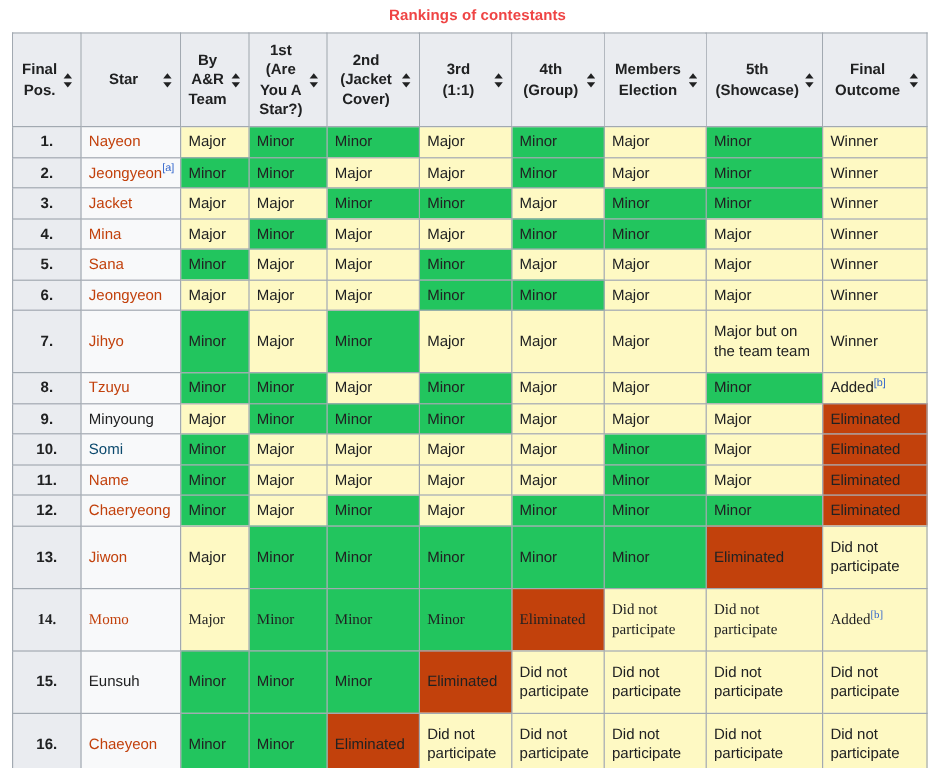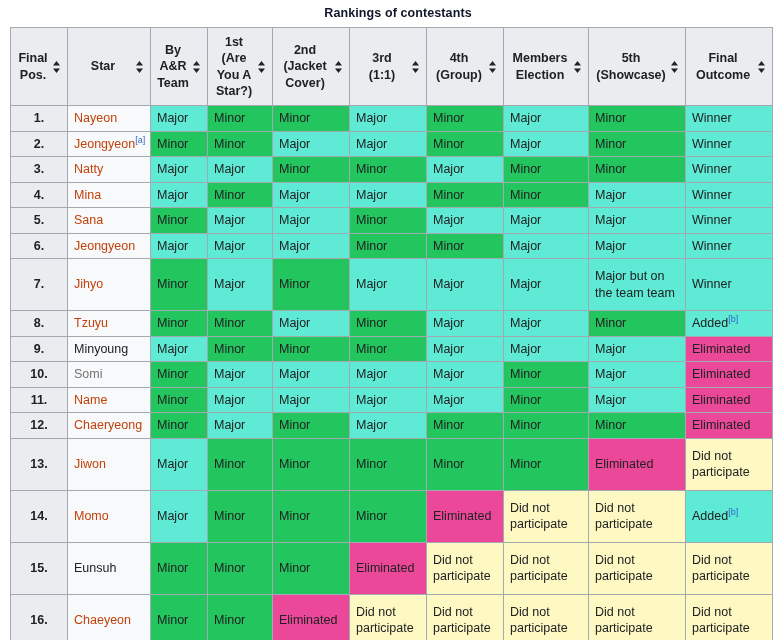--- a/index.html
+++ b/index.html
@@ -12,21 +12,21 @@
   }
   body {
     font-family: "Liberation Sans", sans-serif;
     font-size: 12.5px;
     color: #202122;
   }
   #caption {
     text-align: center;
     font-weight: bold;
     font-size: 12.5px;
-    color: #0f172a;
+    color: #ef4444;
     padding: 6px 0 7px 16px;
     letter-spacing: 0.1px;
   }
   #table-wrap {
     padding: 0 8px 0 10px;
   }
   table.wikitable {
     border-collapse: collapse;
     width: 762px;
     table-layout: fixed;
@@ -81,27 +81,27 @@
   }
   td.name {
     text-align: left;
     background: #f8f9fa;
     padding-left: 7px;
   }
   td.cell {
     text-align: left;
     padding-left: 7px;
   }
-  .v-major { background: #5eead4; }
+  .v-major { background: #fef9c3; }
   .v-minor { background: #22c55e; }
-  .v-elim  { background: #ec4899; }
+  .v-elim  { background: #c2410c; }
   .v-dnp   { background: #fef9c3; }
 
   a.link   { color: #c2410c; text-decoration: none; }
-  a.link.visited { color: #737373; }
+  a.link.visited { color: #0c4a6e; }
   sup.ref  { font-size: 9px; vertical-align: super; line-height: 0; }
   sup.ref a { color: #3366cc; text-decoration: none; }
 </style>
 </head>
 <body>
 
 <div id="caption">Rankings of contestants</div>
 
 <div id="table-wrap">
   <table class="wikitable">
@@ -181,21 +181,21 @@
           <td class="cell v-minor"><span>Minor</span></td>
           <td class="cell v-major"><span>Major</span></td>
           <td class="cell v-major"><span>Major</span></td>
           <td class="cell v-minor"><span>Minor</span></td>
           <td class="cell v-major"><span>Major</span></td>
           <td class="cell v-minor"><span>Minor</span></td>
           <td class="cell v-major"><span>Winner</span></td>
         </tr>
         <tr>
           <td class="pos">3.</td>
-          <td class="name"><a class="link" href="#">Natty</a></td>
+          <td class="name"><a class="link" href="#">Jacket</a></td>
           <td class="cell v-major"><span>Major</span></td>
           <td class="cell v-major"><span>Major</span></td>
           <td class="cell v-minor"><span>Minor</span></td>
           <td class="cell v-minor"><span>Minor</span></td>
           <td class="cell v-major"><span>Major</span></td>
           <td class="cell v-minor"><span>Minor</span></td>
           <td class="cell v-minor"><span>Minor</span></td>
           <td class="cell v-major"><span>Winner</span></td>
         </tr>
         <tr>
@@ -311,21 +311,21 @@
           <td class="name"><a class="link" href="#">Jiwon</a></td>
           <td class="cell v-major"><span>Major</span></td>
           <td class="cell v-minor"><span>Minor</span></td>
           <td class="cell v-minor"><span>Minor</span></td>
           <td class="cell v-minor"><span>Minor</span></td>
           <td class="cell v-minor"><span>Minor</span></td>
           <td class="cell v-minor"><span>Minor</span></td>
           <td class="cell v-elim"><span>Eliminated</span></td>
           <td class="cell v-dnp"><span>Did not participate</span></td>
         </tr>
-        <tr style="height: 52px;">
+        <tr style="height: 52px; font-family: Liberation Serif, serif;">
           <td class="pos">14.</td>
           <td class="name"><a class="link" href="#">Momo</a></td>
           <td class="cell v-major"><span>Major</span></td>
           <td class="cell v-minor"><span>Minor</span></td>
           <td class="cell v-minor"><span>Minor</span></td>
           <td class="cell v-minor"><span>Minor</span></td>
           <td class="cell v-elim"><span>Eliminated</span></td>
           <td class="cell v-dnp"><span>Did not participate</span></td>
           <td class="cell v-dnp"><span>Did not participate</span></td>
           <td class="cell v-major"><span>Added</span><sup class="ref"><a href="#">[b]</a></sup></td>

